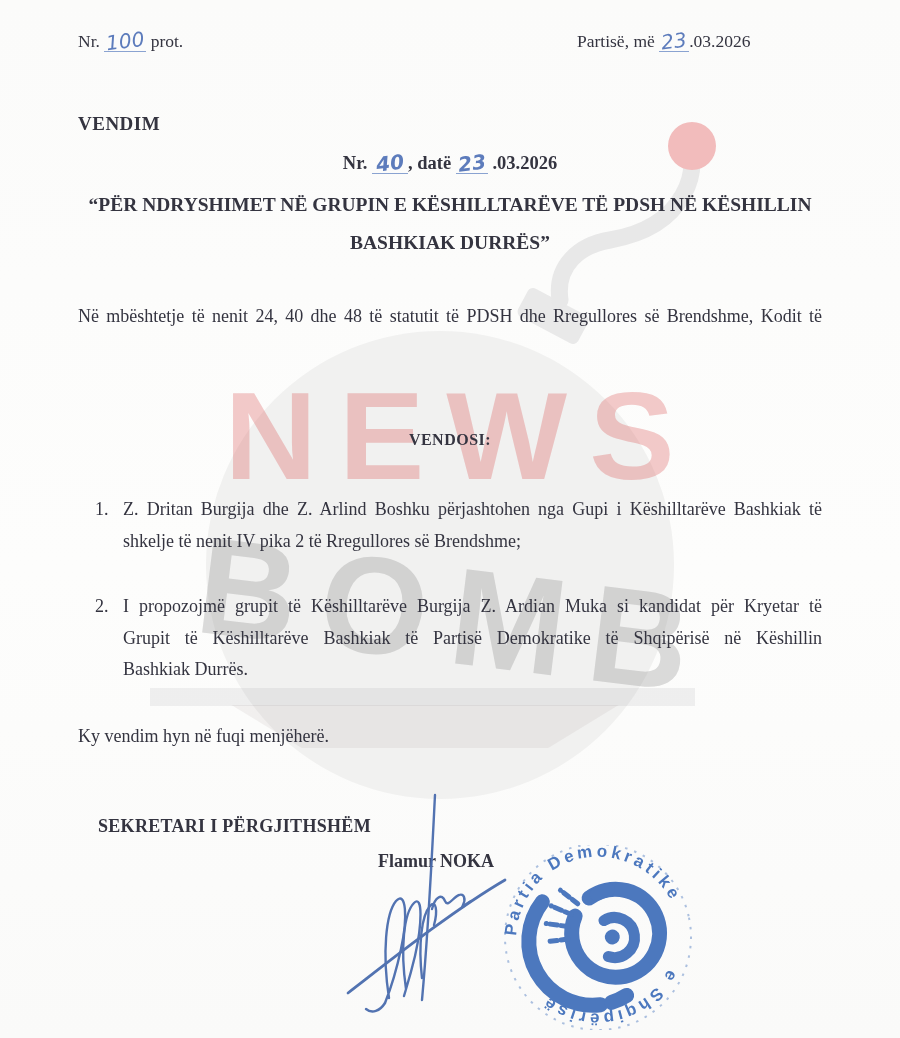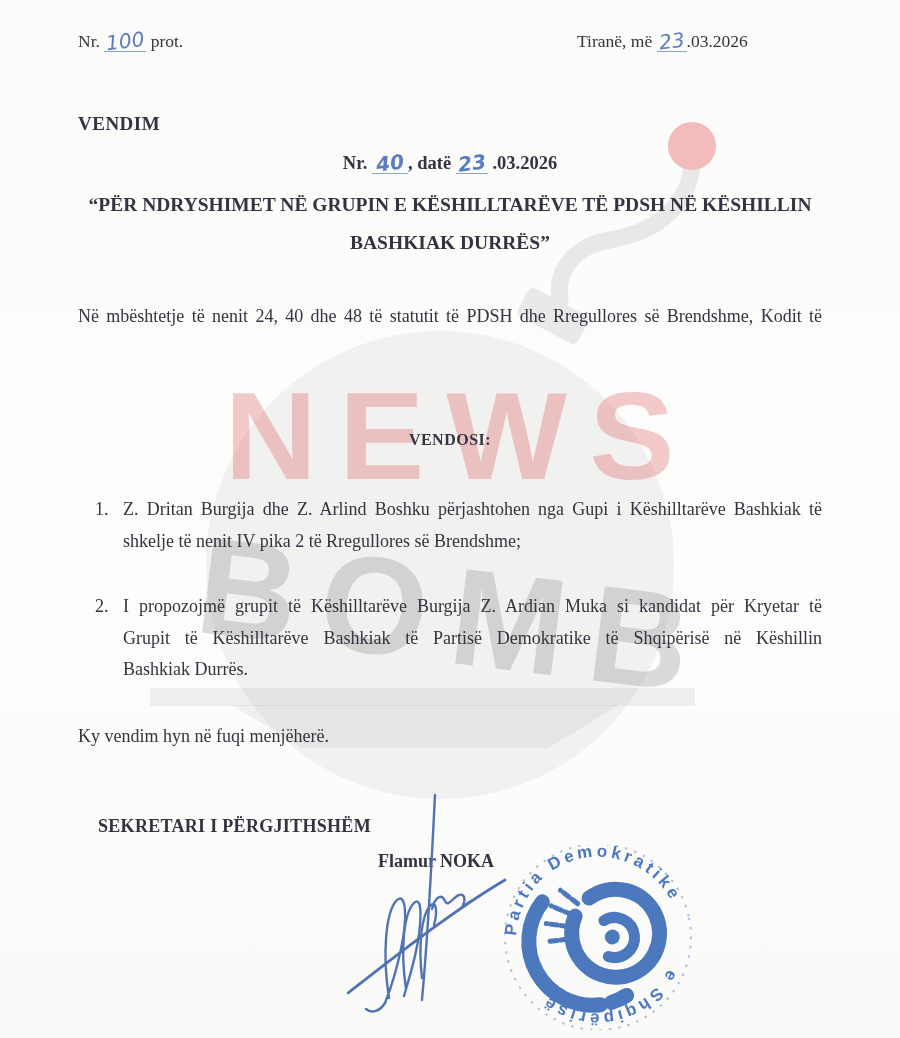--- a/index.html
+++ b/index.html
@@ -73,21 +73,21 @@
 
   <div class="content">
 
     <div class="abs hdr" style="left:78px;top:30px;">
       <span>Nr.</span>
       <span class="blank" style="width:42px;"><span class="hand">100</span></span>
       <span>prot.</span>
     </div>
 
     <div class="abs hdr" style="left:577px;top:30px;">
-      <span>Tiranë, më</span>
+      <span>Partisë, më</span>
       <span class="blank" style="width:30px;"><span class="hand">23</span></span><span>.03.2026</span>
     </div>
 
     <div class="abs t-vendim">VENDIM</div>
 
     <div class="abs t-nr">
       <span>Nr.</span>
       <span class="blank" style="width:36px;"><span class="hand">40</span></span><span>, datë</span>
       <span class="blank" style="width:32px;"><span class="hand">23</span></span>
       <span>.03.2026</span>

